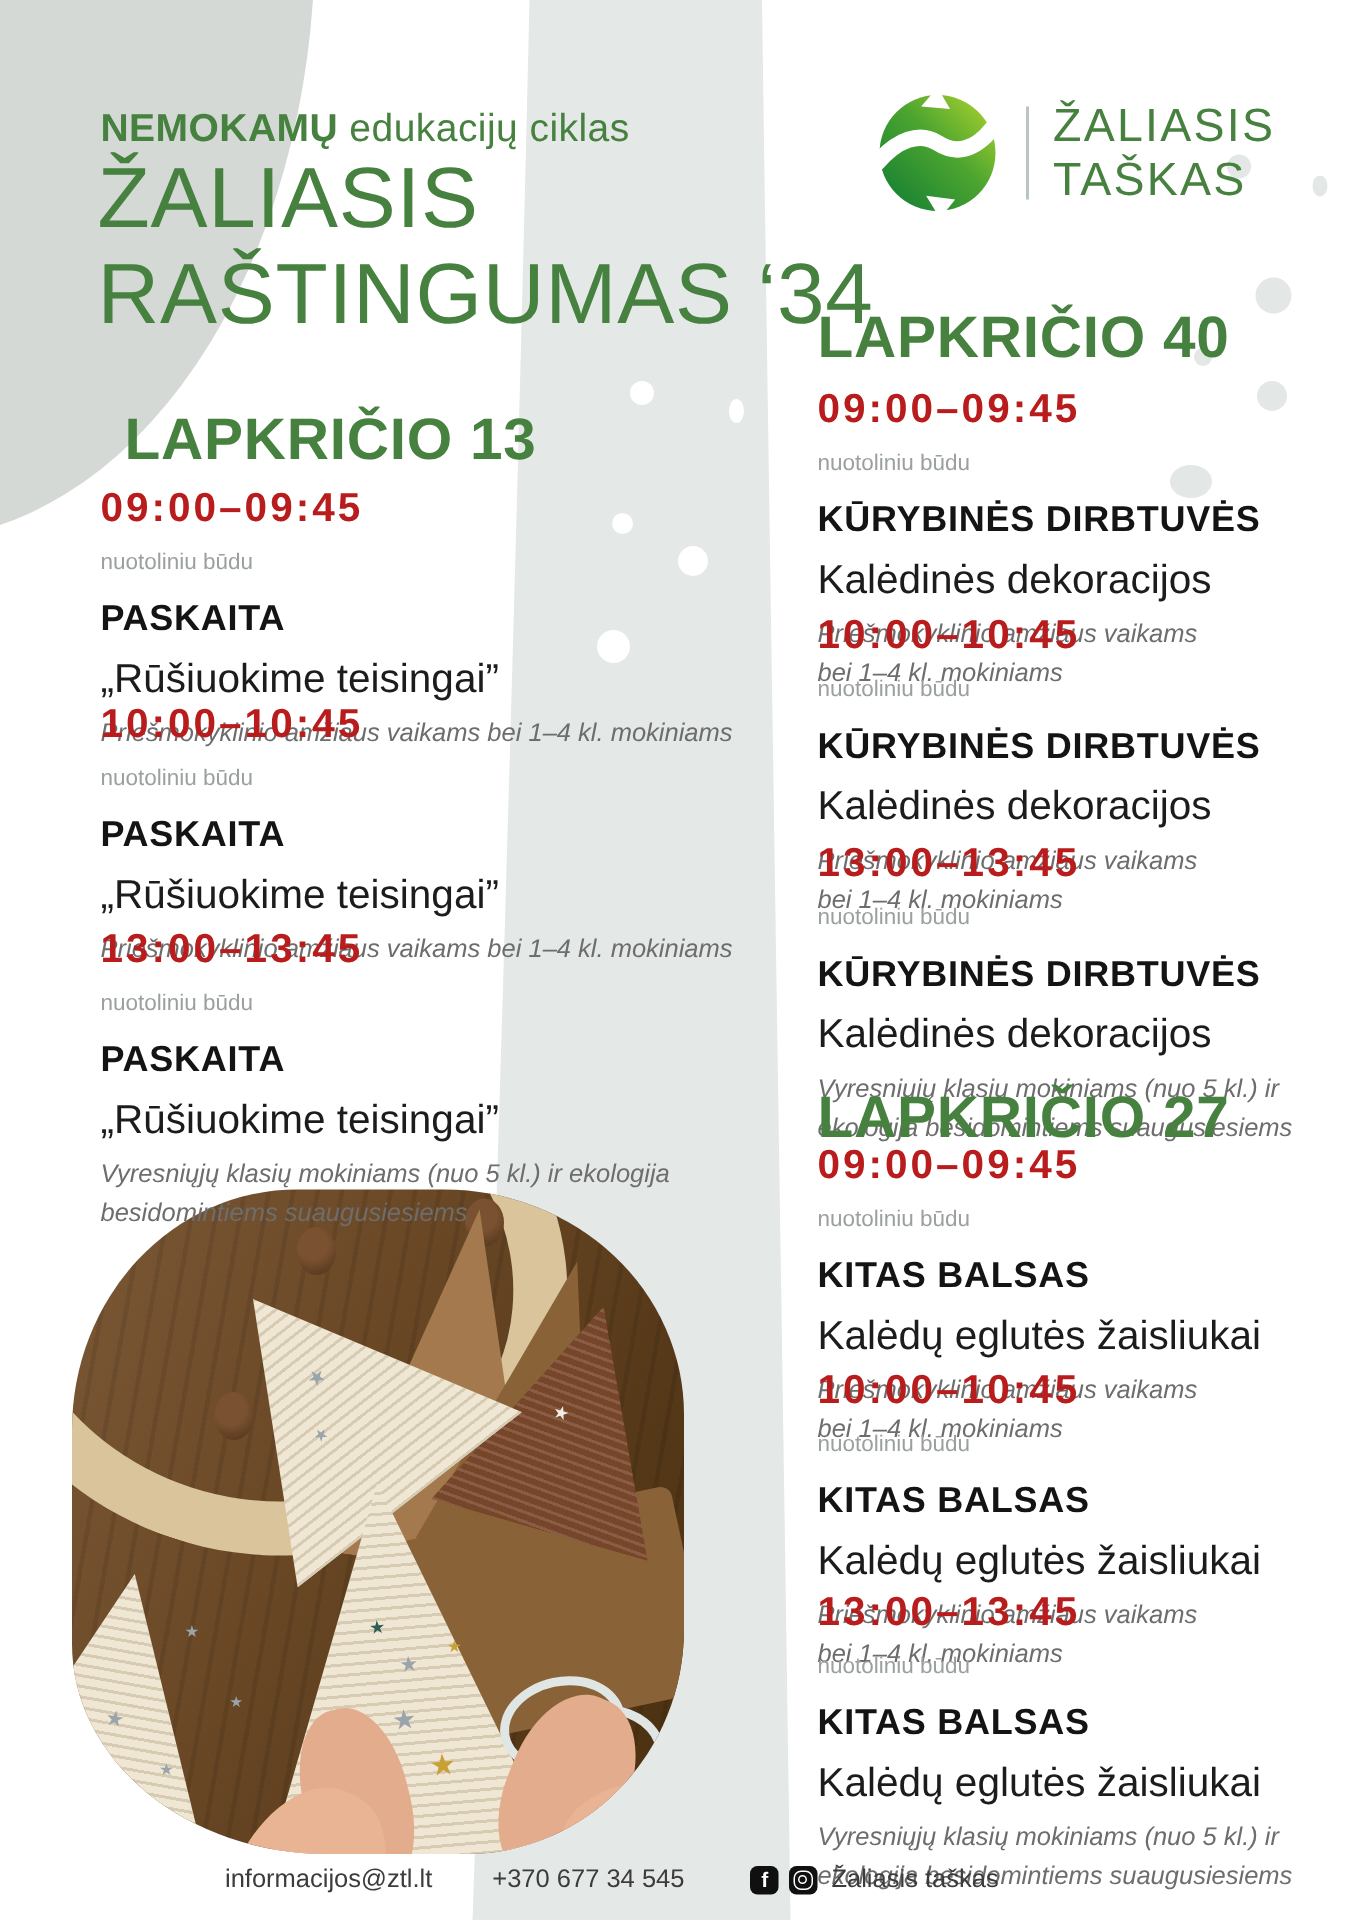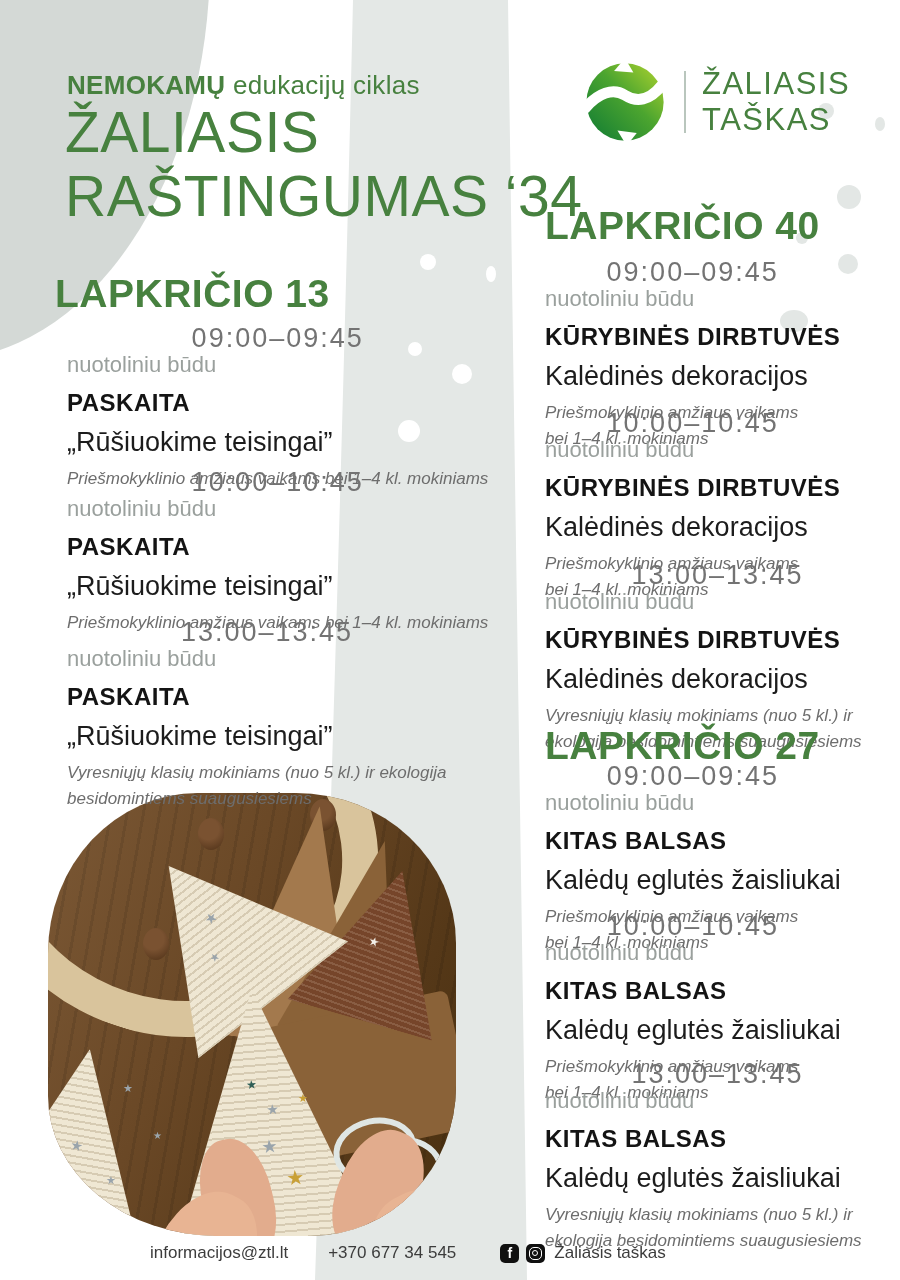--- a/index.html
+++ b/index.html
@@ -18,22 +18,22 @@
 
   
   .logo-block{position:absolute;left:583px;top:60px;z-index:4;display:flex;align-items:center;}
   .logo-icon{width:84px;height:84px;flex:0 0 auto;}
   .logo-divider{width:2px;height:62px;background:#b9c6bd;margin:0 16px 0 17px;}
   .logo-brand{font-size:31px;font-weight:500;color:#47813F;letter-spacing:1.5px;line-height:1.17;}
 
   
   .day-heading{position:absolute;z-index:4;font-size:39px;font-weight:700;color:#47813F;letter-spacing:.5px;}
   .session{position:absolute;z-index:4;}
-  .session .time{font-size:27px;font-weight:400;letter-spacing:2px;color:#737373;line-height:32px;text-align:center;}
-  .session .mode{font-size:22px;color:#9aa09d;margin-top:0;line-height:21px;}
+  .session .time{font-size:27px;font-weight:700;letter-spacing:2px;color:#b91c1c;line-height:32px;}
+  .session .mode{font-size:15px;color:#9aa09d;margin-top:10px;line-height:21px;}
   .session .stype{font-size:24px;font-weight:700;letter-spacing:.5px;color:#141414;margin-top:14px;line-height:28px;}
   .session .stitle{font-size:27px;color:#1c1c1c;margin-top:10px;line-height:31px;}
   .session .aud{font-size:17px;font-style:italic;color:#6d6d6d;margin-top:8px;line-height:1.55;}
   .aud-l1{max-width:460px;} .aud-l2{max-width:400px;}
   .aud-r1{max-width:255px;} .aud-r2{max-width:345px;}
 
   
   .photo{position:absolute;left:48px;top:793px;width:408px;height:443px;z-index:3;overflow:hidden;
          border-radius:150px 160px 145px 170px / 160px 150px 150px 140px;
          background:linear-gradient(115deg,#7b5835 0%,#6a4826 40%,#553818 75%,#49300f 100%);}
@@ -118,21 +118,21 @@
       <path d="M50,-2 L60,15 L37,13 Z" fill="#ffffff"></path>
       <path d="M52,102 L41,84 L64,87 Z" fill="#ffffff"></path>
     </svg>
     <div class="logo-divider"></div>
     <div class="logo-brand">
       <div>ŽALIASIS</div>
       <div>TAŠKAS</div>
     </div>
   </div>
 
-  <div class="day-heading" style="left:55px;top:272px;">LAPKRIČIO 13</div>
+  <div class="day-heading" style="left:83px;top:272px;">LAPKRIČIO 13</div>
 
   <div class="session" style="left:67px;top:322px;">
     <div class="time">09:00–09:45</div>
     <div class="mode">nuotoliniu būdu</div>
     <div class="stype">PASKAITA</div>
     <div class="stitle">„Rūšiuokime teisingai”</div>
     <div class="aud aud-l1">Priešmokyklinio amžiaus vaikams bei 1–4 kl. mokiniams</div>
   </div>
 
   <div class="session" style="left:67px;top:466px;">

